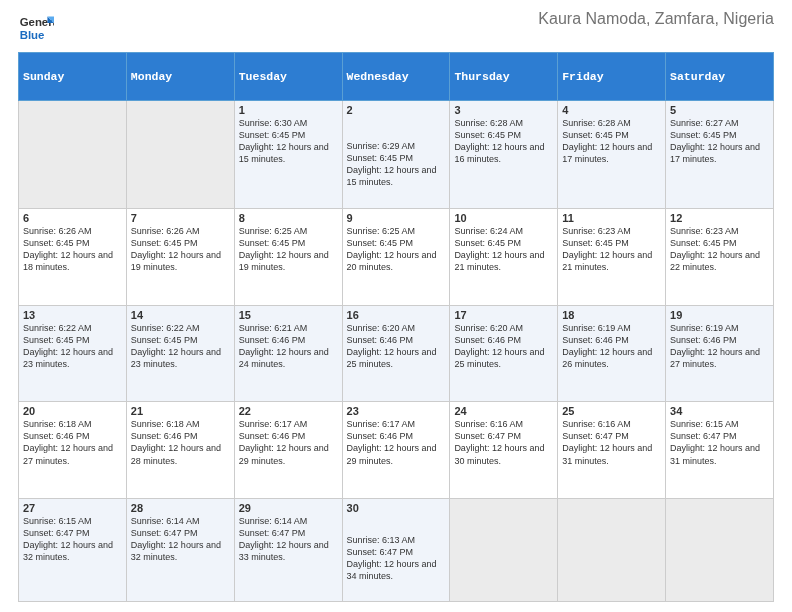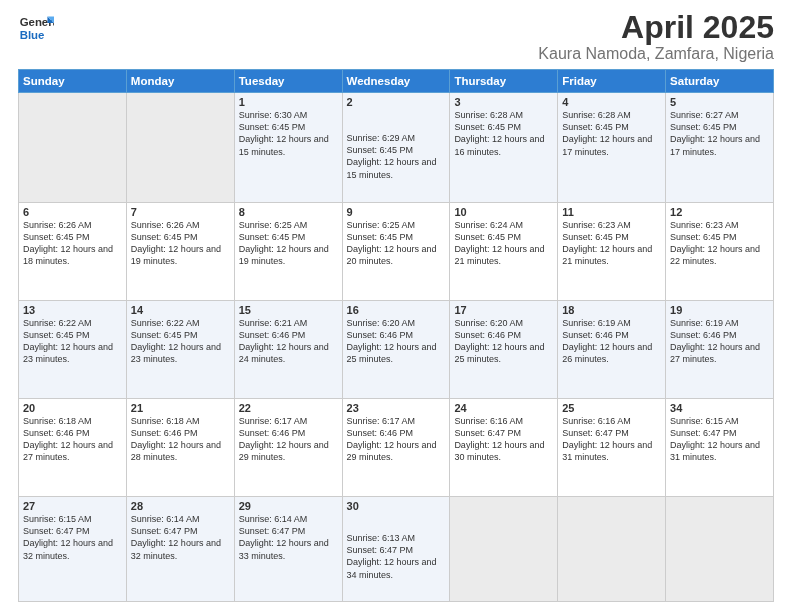--- a/index.html
+++ b/index.html
@@ -50,23 +50,24 @@
       border: 1px solid #ccc;
       border-collapse: collapse;
       width: 100%;
       table-layout: fixed;
     }
     .calendar th {
       background-color: #2d7dd2;
       color: #fff;
       font-size: 11.5px;
       font-weight: bold;
-      padding: 5px 4px;
+      padding: 17px 4px;
       text-align: left;
       border: 1px solid #5a9fd4;
+      font-family: Liberation Mono, monospace;
     }
     .calendar td {
       vertical-align: top;
       border: 1px solid #ccc;
       padding: 3px 4px;
       font-size: 9.5px;
       color: #333;
       background: #fff;
       height: 82px;
     }
@@ -98,21 +99,20 @@
   <div class="header">
     <div class="logo">
       <svg class="logo-icon" viewBox="0 0 44 44" xmlns="http://www.w3.org/2000/svg">
         <text x="2" y="20" font-size="14" font-weight="bold" fill="#333">General</text>
         <text x="2" y="35" font-size="14" font-weight="bold" fill="#1a6bc0">Blue</text>
         <polygon points="36,8 44,16 36,16" fill="#1a6bc0"></polygon>
         <polygon points="36,8 44,8 44,16" fill="#5aabf0"></polygon>
       </svg>
     </div>
     <div class="title-block">
-      <div class="month-title">April 2025</div>
       <div class="subtitle">Kaura Namoda, Zamfara, Nigeria</div>
     </div>
   </div>
 
   <table class="calendar">
     <thead>
       <tr>
         <th>Sunday</th>
         <th>Monday</th>
         <th>Tuesday</th>

